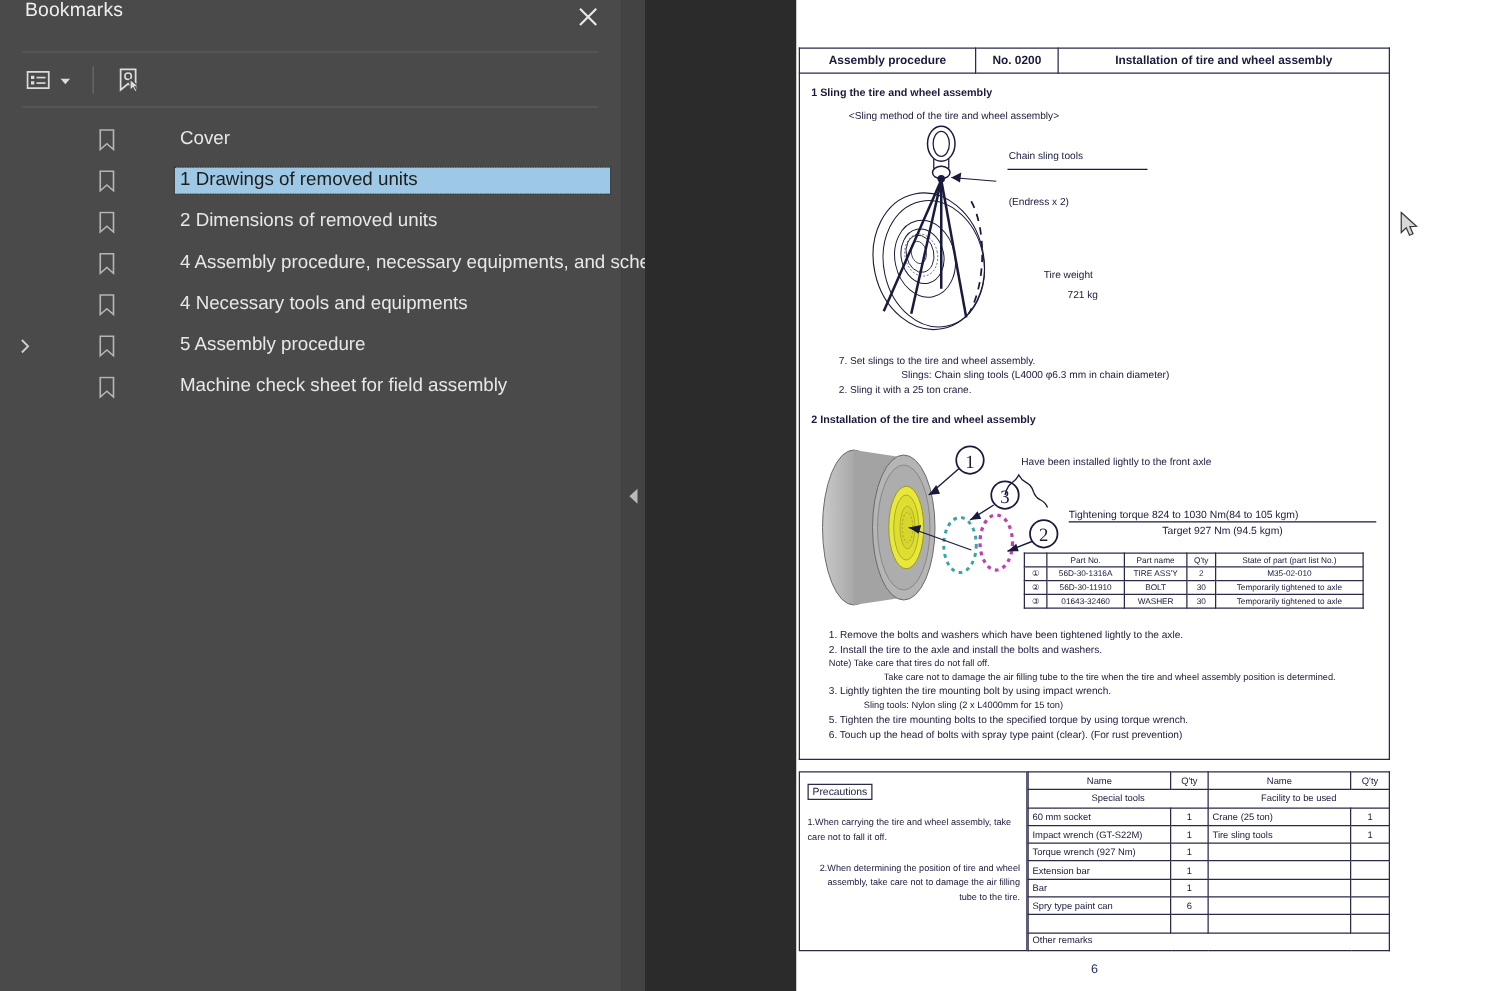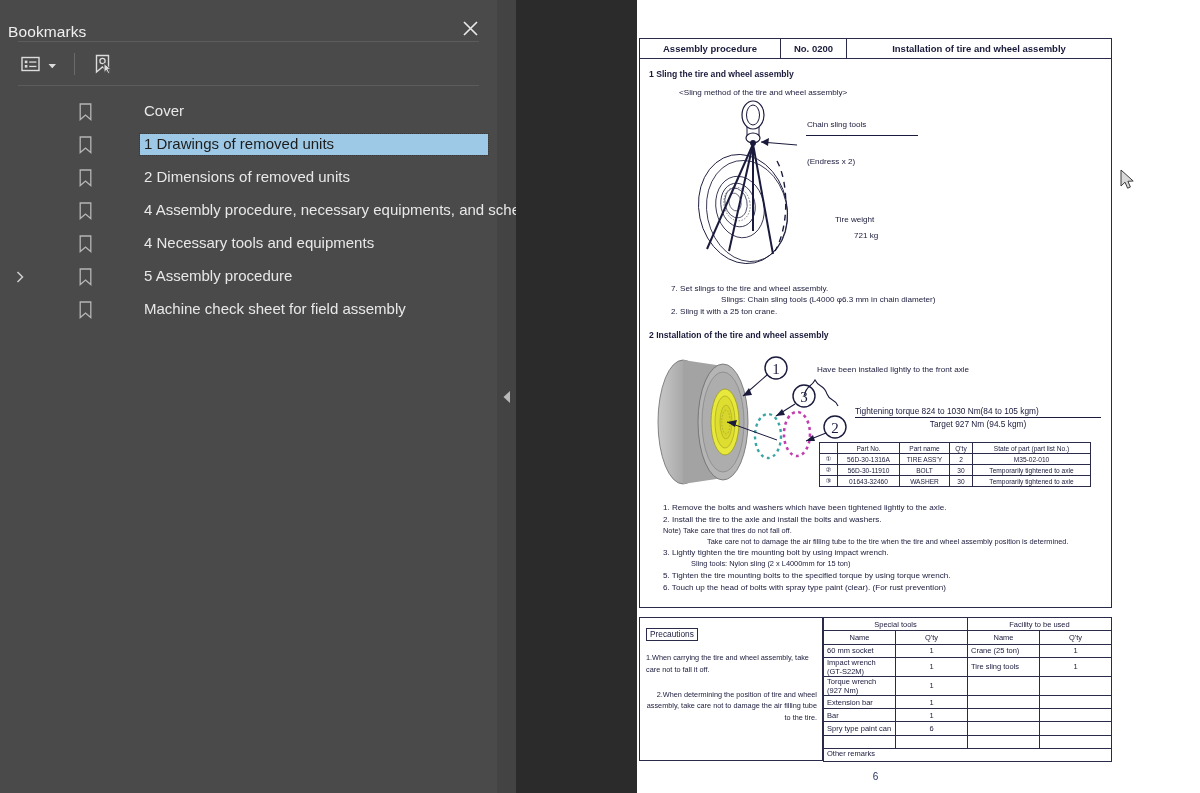--- a/index.html
+++ b/index.html
@@ -14,23 +14,24 @@
   
   #sidebar {
     width: 497px; height: 793px;
     background: #4a4a4a;
     color: #e6e6e6;
     position: relative;
     flex: 0 0 497px;
   }
   #sidebar-header {
     height: 41px;
-    display: flex; align-items: flex-end;
+    display: flex; align-items: flex-start;
     padding: 0 14px 0 8px;
     justify-content: space-between;
+    margin-left: 12px;
   }
   #sidebar-title { font-size: 15.5px; color: #efefef; letter-spacing: .1px; }
   #close-btn {
     width: 26px; height: 26px;
     display: flex; align-items: center; justify-content: center;
     cursor: pointer;
   }
   #close-btn svg { display:block; }
   .hsep { height:1px; background:#5c5c5c; margin: 0 18px; }
 
@@ -470,28 +471,28 @@
           <div class="bottom-wrap">
             <div class="prec-box">
               <div class="prec-tag">Precautions</div>
               <div class="prec-p">1.When carrying the tire and wheel assembly, take care not to fall it off.</div>
               <div class="prec-p" style="margin-top:13px;text-align:right;">2.When determining the position of tire and wheel assembly, take care not to damage the air filling tube to the tire.</div>
             </div>
 
             <table class="tools">
               <tbody>
                 <tr>
-                  <td class="ctr" colspan="2">Special tools</td>
-                  <td class="ctr" colspan="2">Facility to be used</td>
-                </tr>
-                <tr>
                   <td class="ctr w-name">Name</td>
                   <td class="ctr w-qty">Q'ty</td>
                   <td class="ctr w-name2">Name</td>
                   <td class="ctr w-qty2">Q'ty</td>
+                </tr>
+                <tr>
+                  <td class="ctr" colspan="2">Special tools</td>
+                  <td class="ctr" colspan="2">Facility to be used</td>
                 </tr>
               </tbody>
               <tbody id="tools-rows">
                   <tr>
                     <td class="w-name">60 mm socket</td>
                     <td class="ctr w-qty">1</td>
                     <td class="w-name2">Crane (25 ton)</td>
                     <td class="ctr w-qty2">1</td>
                   </tr>
                   <tr>

